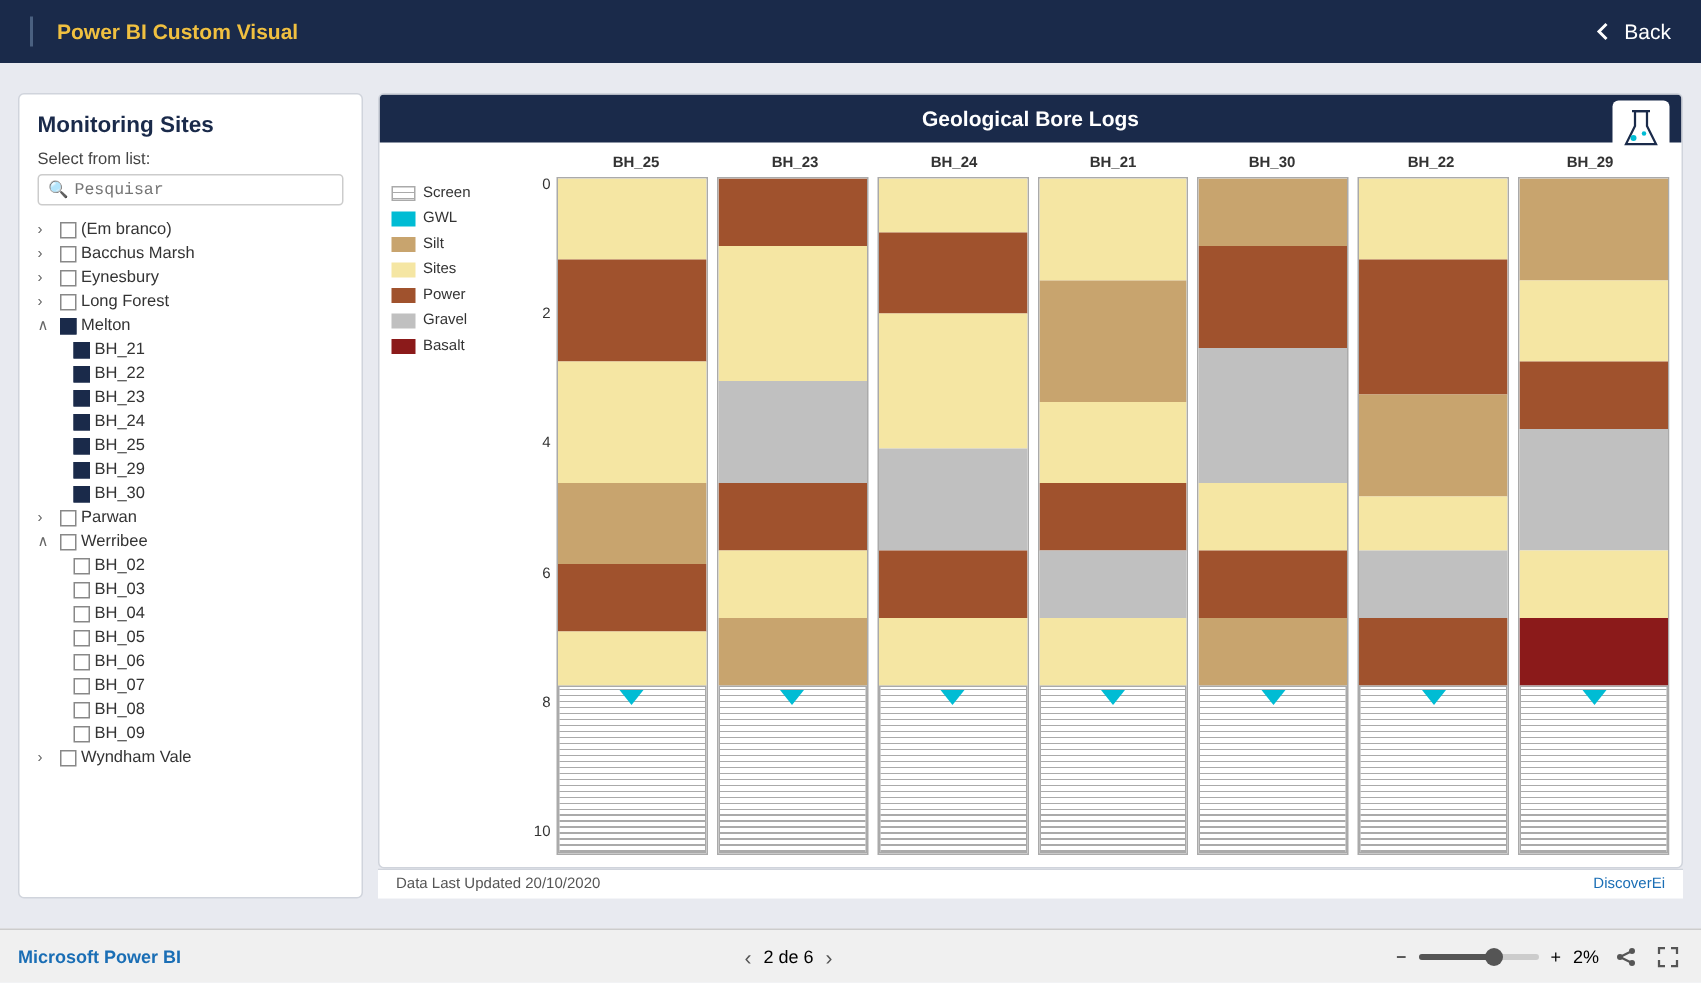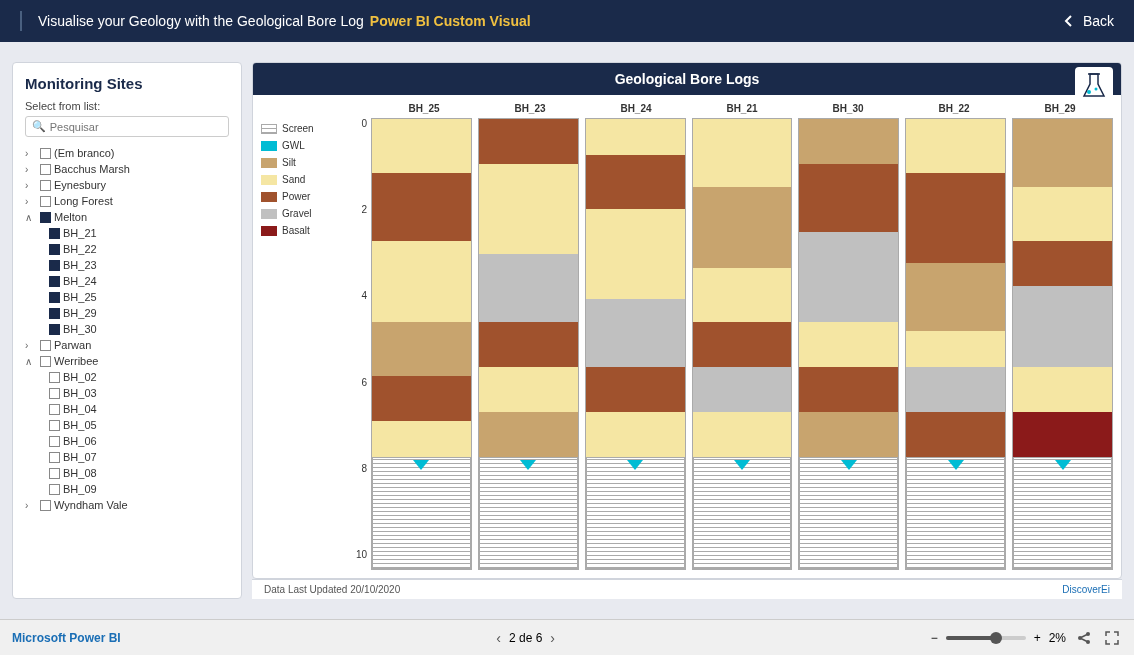--- a/index.html
+++ b/index.html
@@ -92,20 +92,21 @@
       padding: 3px 6px;
       margin-bottom: 8px;
       gap: 4px;
     }
     .search-box input {
       border: none;
       outline: none;
       font-size: 11px;
       color: #888;
       width: 100%;
+      font-family: Liberation Mono, monospace;
     }
     .search-icon-svg {
       color: #888;
       font-size: 11px;
     }
     .tree-item {
       display: flex;
       align-items: center;
       font-size: 11px;
       color: #333;
@@ -354,21 +355,20 @@
       align-items: center;
       justify-content: center;
     }
   </style>
 </head>
 <body>
 
 <div class="top-bar">
   <div class="top-bar-title">
     <div class="divider"></div>
-    <span>Visualise your Geology with the Geological Bore Log </span>
     <span class="highlight">Power BI Custom Visual</span>
   </div>
   <button class="back-btn">
     <svg width="16" height="16" viewBox="0 0 16 16" fill="white">
       <path d="M10 3l-5 5 5 5" stroke="white" stroke-width="2" fill="none"></path>
     </svg>
     <span>Back</span>
   </button>
 </div>
 
@@ -523,21 +523,21 @@
           <div class="legend-item">
             <div class="legend-color" style="background: #00bcd4;"></div>
             <span>GWL</span>
           </div>
           <div class="legend-item">
             <div class="legend-color" style="background: #c8a46e;"></div>
             <span>Silt</span>
           </div>
           <div class="legend-item">
             <div class="legend-color" style="background: #f5e6a3;"></div>
-            <span>Sand</span>
+            <span>Sites</span>
           </div>
           <div class="legend-item">
             <div class="legend-color" style="background: #a0522d;"></div>
             <span>Power</span>
           </div>
           <div class="legend-item">
             <div class="legend-color" style="background: #c0c0c0;"></div>
             <span>Gravel</span>
           </div>
           <div class="legend-item">

